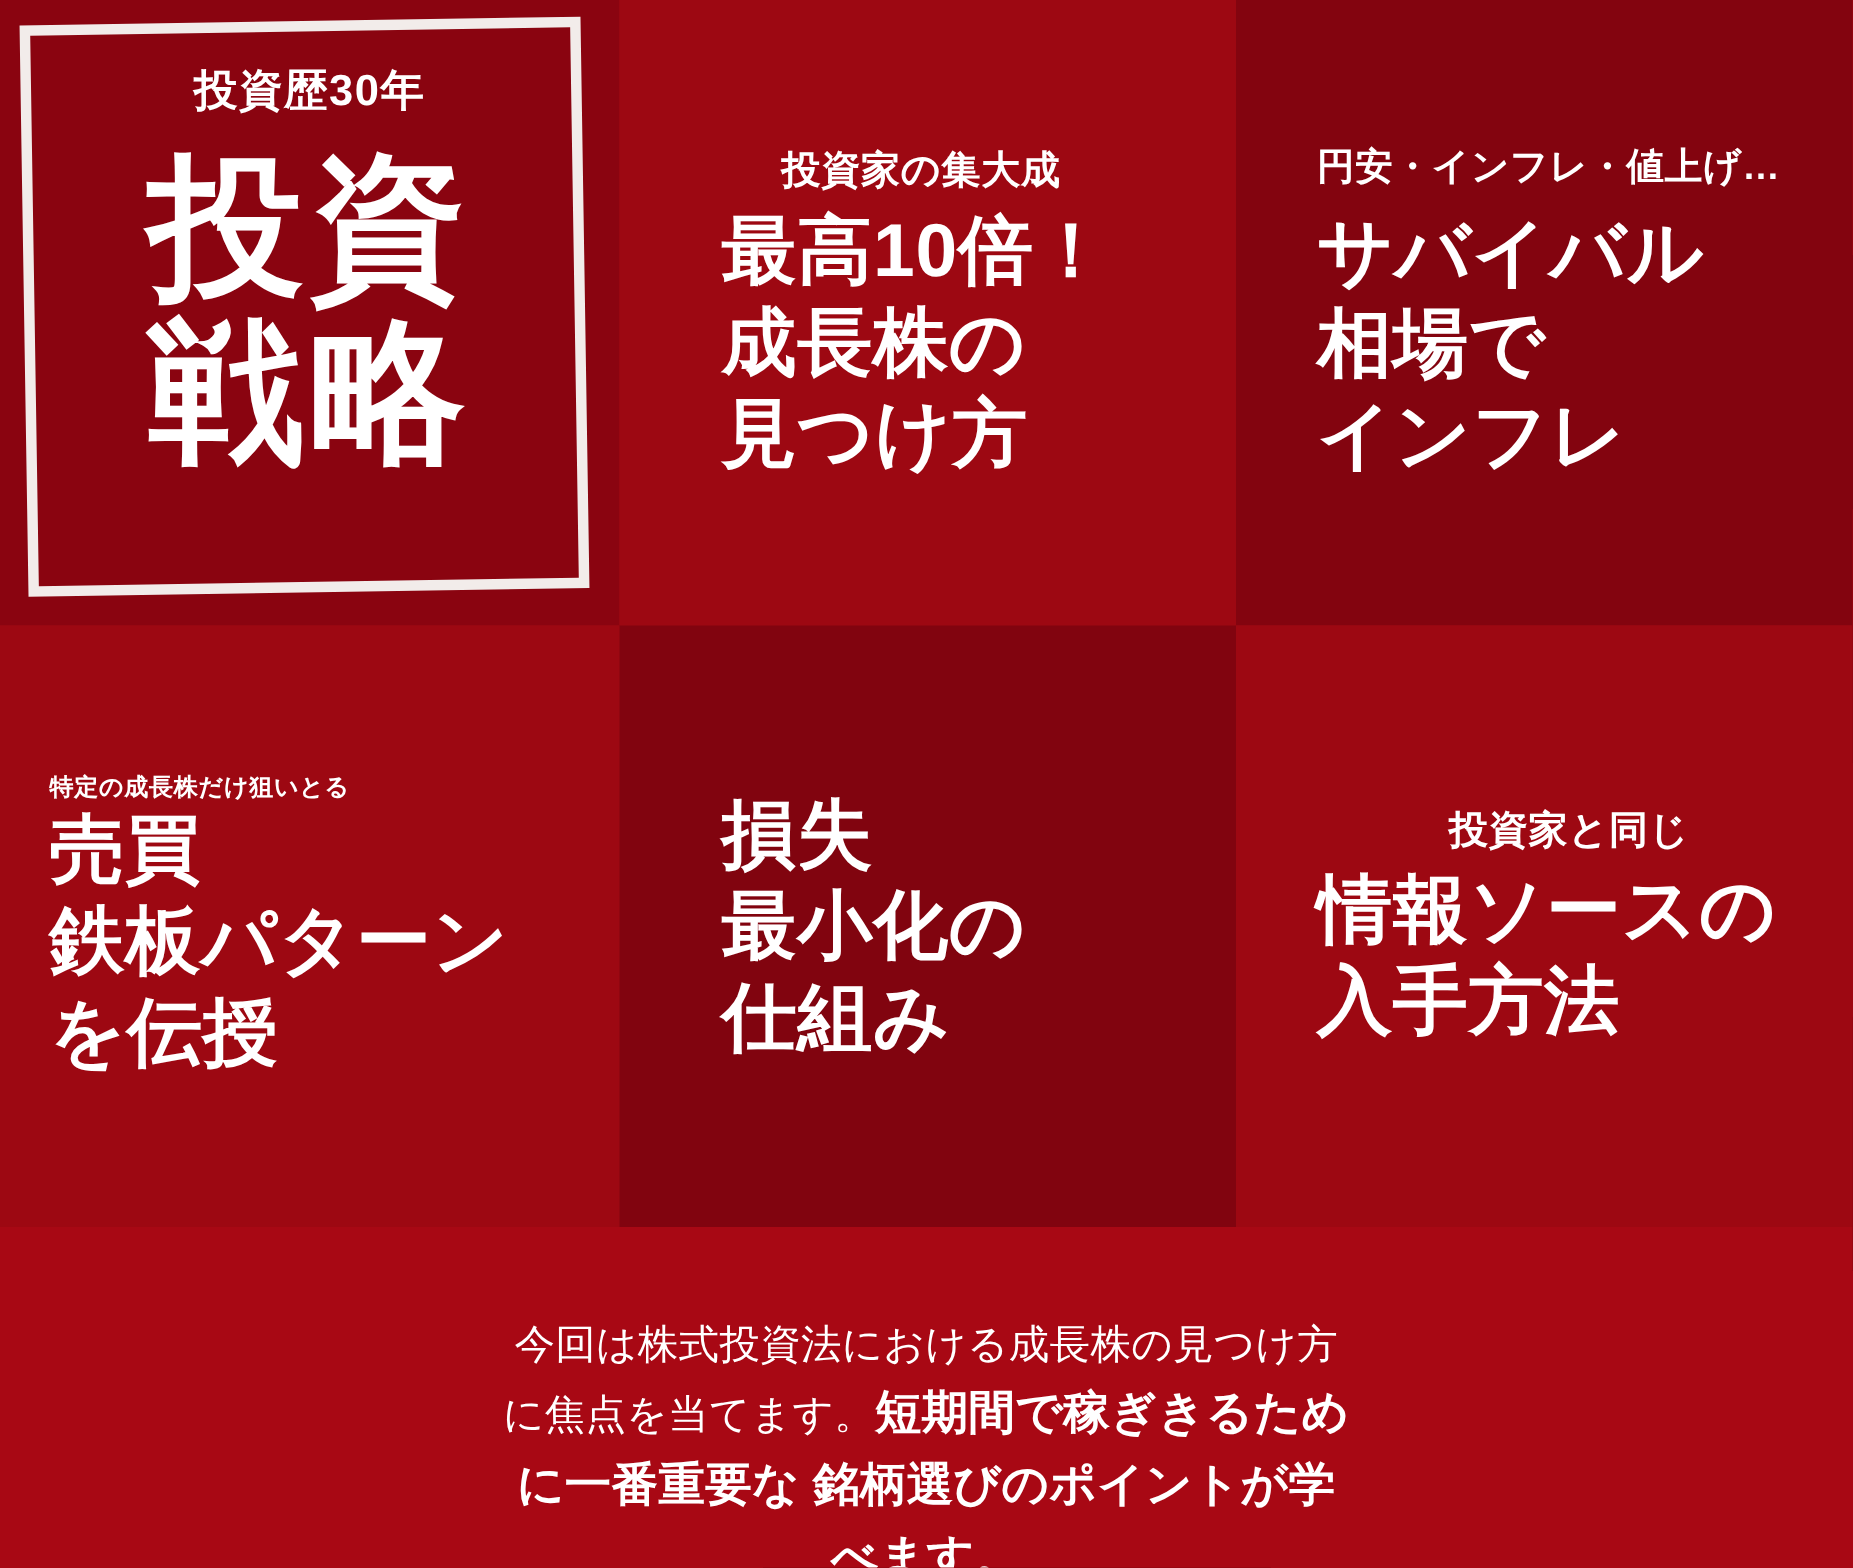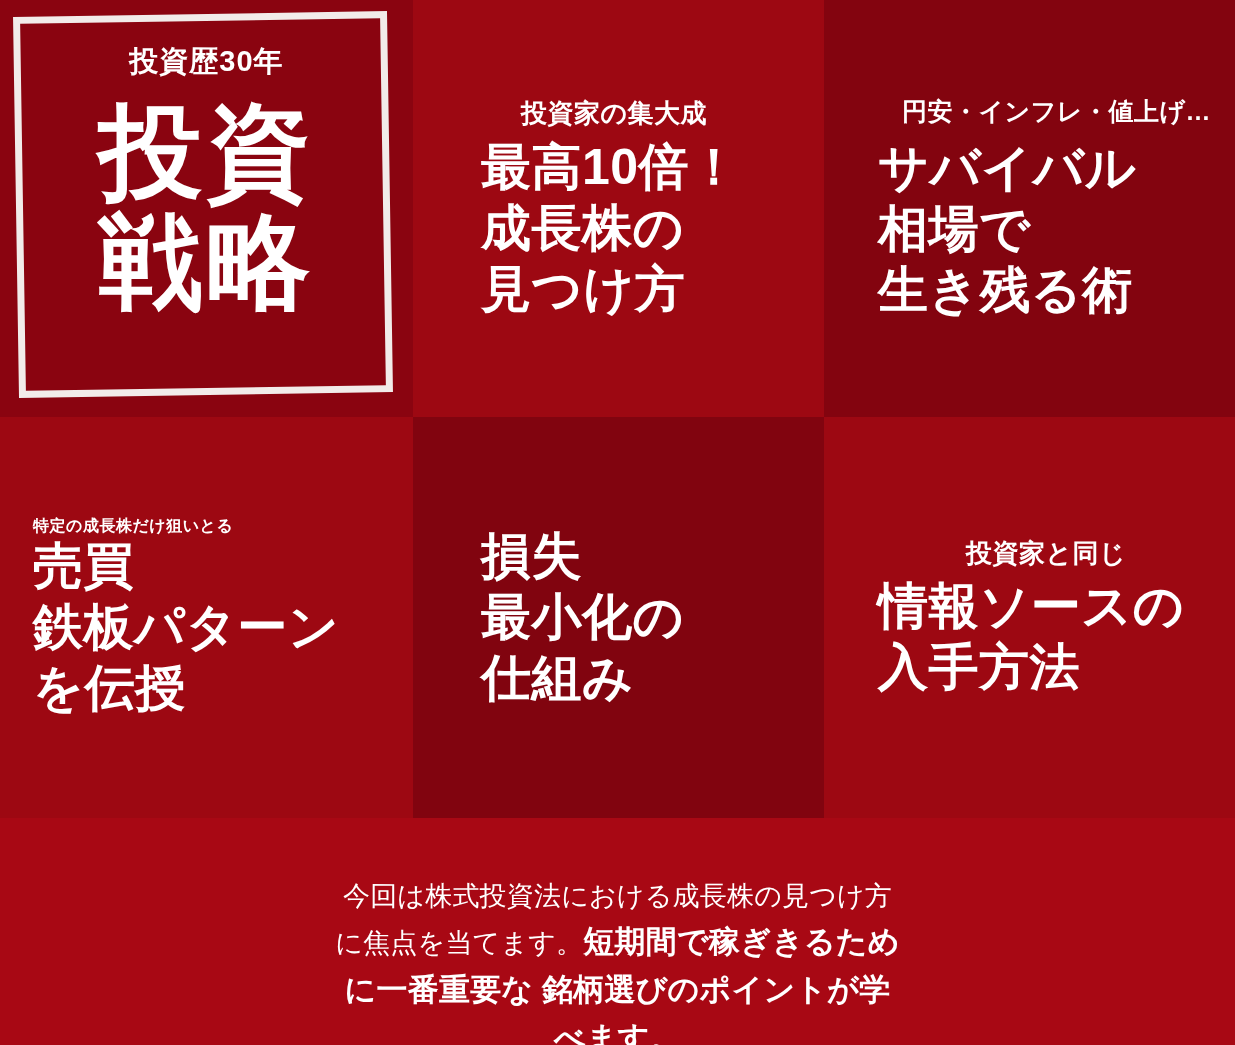--- a/index.html
+++ b/index.html
@@ -111,21 +111,21 @@
   .hero-title span { display: block; }
 
   
   .cell-2 { background: #9d0812; }
   .cell-2 .inner { padding: 0 2px 0 68px; }
   .cell-2 .eyebrow { margin-bottom: 8px; padding-left: 40px; }
 
   
   .cell-3 { background: #83040f; }
   .cell-3 .inner { padding: 0 0 0 54px; }
-  .cell-3 .eyebrow { margin-bottom: 10px; font-size: 25px; text-align: center; }
+  .cell-3 .eyebrow { margin-bottom: 10px; font-size: 25px; }
 
   
   .cell-4 { background: #9d0812; }
   .cell-4 .inner { padding: 0 0 0 33px; }
   .cell-4 .eyebrow { font-size: 16px; margin-bottom: 0; }
 
   
   .cell-5 { background: #81040f; }
   .cell-5 .inner { padding: 0 0 0 68px; }
   .cell-5 .eyebrow { font-size: 25px; margin-bottom: 4px; }
@@ -183,21 +183,21 @@
         <p class="headline">成長株の</p>
         <p class="headline">見つけ方</p>
       </div>
     </div>
 
     <div class="cell cell-3">
       <div class="inner">
         <p class="eyebrow">円安・インフレ・値上げ…</p>
         <p class="headline">サバイバル</p>
         <p class="headline">相場で</p>
-        <p class="headline">生き残る術</p>
+        <p class="headline">インフレ</p>
       </div>
     </div>
 
     <div class="cell cell-4">
       <div class="inner">
         <p class="eyebrow">特定の成長株だけ狙いとる</p>
         <p class="headline">売買</p>
         <p class="headline">鉄板パターン</p>
         <p class="headline">を伝授</p>
       </div>

